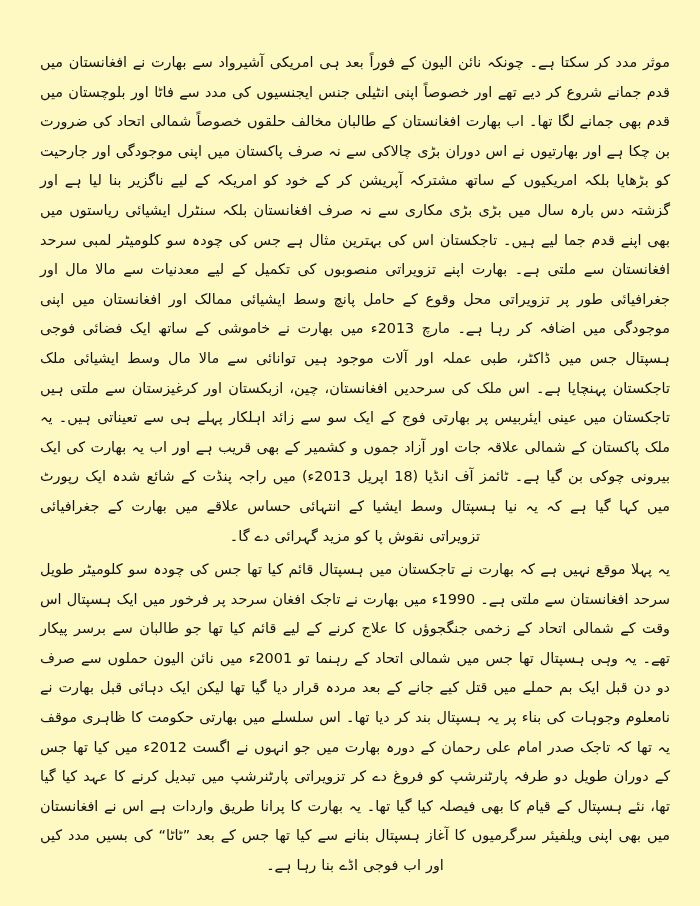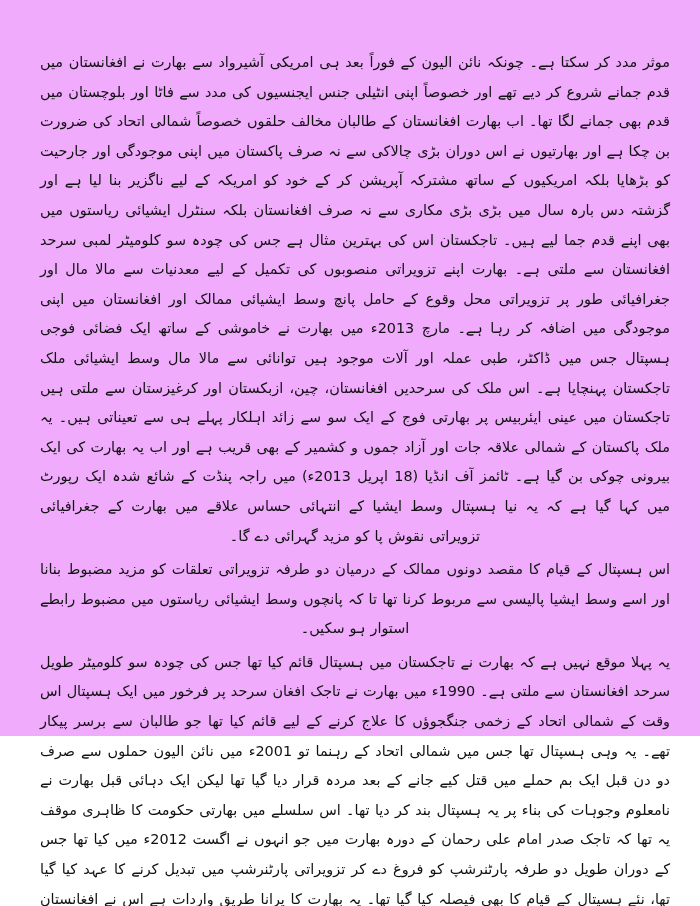--- a/index.html
+++ b/index.html
@@ -11,22 +11,22 @@
   body {
     width: 700px;
     height: 906px;
     font-family: "DejaVu Sans", "Liberation Sans", sans-serif;
     color: #1a1a1a;
     overflow: hidden;
   }
   .page {
     box-sizing: border-box;
     width: 700px;
-    height: 736px;
-    background: #f0abfc;
+    height: 906px;
+    background: #fef9c3;
     padding: 48px 30px 20px 40px;
   }
   .article {
     direction: rtl;
     text-align: justify;
     text-align-last: right;
   }
   .para {
     direction: rtl;
     unicode-bidi: isolate;
@@ -51,18 +51,17 @@
   }
 </style>
 </head>
 <body>
 
 <div class="page">
   <div class="article">
 
     <p class="para tail-center">موثر مدد کر سکتا ہے۔ چونکہ نائن الیون کے فوراً بعد ہی امریکی آشیرواد سے بھارت نے افغانستان میں قدم جمانے شروع کر دیے تھے اور خصوصاً اپنی انٹیلی جنس ایجنسیوں کی مدد سے فاٹا اور بلوچستان میں قدم بھی جمانے لگا تھا۔ اب بھارت افغانستان کے طالبان مخالف حلقوں خصوصاً شمالی اتحاد کی ضرورت بن چکا ہے اور بھارتیوں نے اس دوران بڑی چالاکی سے نہ صرف پاکستان میں اپنی موجودگی اور جارحیت کو بڑھایا بلکہ امریکیوں کے ساتھ مشترکہ آپریشن کر کے خود کو امریکہ کے لیے ناگزیر بنا لیا ہے اور گزشتہ دس بارہ سال میں بڑی بڑی مکاری سے نہ صرف افغانستان بلکہ سنٹرل ایشیائی ریاستوں میں بھی اپنے قدم جما لیے ہیں۔ تاجکستان اس کی بہترین مثال ہے جس کی چودہ سو کلومیٹر لمبی سرحد افغانستان سے ملتی ہے۔ بھارت اپنے تزویراتی منصوبوں کی تکمیل کے لیے معدنیات سے مالا مال اور جغرافیائی طور پر تزویراتی محل وقوع کے حامل پانچ وسط ایشیائی ممالک اور افغانستان میں اپنی موجودگی میں اضافہ کر رہا ہے۔ مارچ 2013ء میں بھارت نے خاموشی کے ساتھ ایک فضائی فوجی ہسپتال جس میں ڈاکٹر، طبی عملہ اور آلات موجود ہیں توانائی سے مالا مال وسط ایشیائی ملک تاجکستان پہنچایا ہے۔ اس ملک کی سرحدیں افغانستان، چین، ازبکستان اور کرغیزستان سے ملتی ہیں تاجکستان میں عینی ایئربیس پر بھارتی فوج کے ایک سو سے زائد اہلکار پہلے ہی سے تعیناتی ہیں۔ یہ ملک پاکستان کے شمالی علاقہ جات اور آزاد جموں و کشمیر کے بھی قریب ہے اور اب یہ بھارت کی ایک بیرونی چوکی بن گیا ہے۔ ٹائمز آف انڈیا (18 اپریل 2013ء) میں راجہ پنڈت کے شائع شدہ ایک رپورٹ میں کہا گیا ہے کہ یہ نیا ہسپتال وسط ایشیا کے انتہائی حساس علاقے میں بھارت کے جغرافیائی تزویراتی نقوش پا کو مزید گہرائی دے گا۔</p>
 
-    <p class="para tail-center">اس ہسپتال کے قیام کا مقصد دونوں ممالک کے درمیان دو طرفہ تزویراتی تعلقات کو مزید مضبوط بنانا اور اسے وسط ایشیا پالیسی سے مربوط کرنا تھا تا کہ پانچوں وسط ایشیائی ریاستوں میں مضبوط رابطے استوار ہو سکیں۔</p>
 
     <p class="para tail-center">یہ پہلا موقع نہیں ہے کہ بھارت نے تاجکستان میں ہسپتال قائم کیا تھا جس کی چودہ سو کلومیٹر طویل سرحد افغانستان سے ملتی ہے۔ 1990ء میں بھارت نے تاجک افغان سرحد پر فرخور میں ایک ہسپتال اس وقت کے شمالی اتحاد کے زخمی جنگجوؤں کا علاج کرنے کے لیے قائم کیا تھا جو طالبان سے برسر پیکار تھے۔ یہ وہی ہسپتال تھا جس میں شمالی اتحاد کے رہنما تو 2001ء میں نائن الیون حملوں سے صرف دو دن قبل ایک بم حملے میں قتل کیے جانے کے بعد مردہ قرار دیا گیا تھا لیکن ایک دہائی قبل بھارت نے نامعلوم وجوہات کی بناء پر یہ ہسپتال بند کر دیا تھا۔ اس سلسلے میں بھارتی حکومت کا ظاہری موقف یہ تھا کہ تاجک صدر امام علی رحمان کے دورہ بھارت میں جو انہوں نے اگست 2012ء میں کیا تھا جس کے دوران طویل دو طرفہ پارٹنرشپ کو فروغ دے کر تزویراتی پارٹنرشپ میں تبدیل کرنے کا عہد کیا گیا تھا، نئے ہسپتال کے قیام کا بھی فیصلہ کیا گیا تھا۔ یہ بھارت کا پرانا طریق واردات ہے اس نے افغانستان میں بھی اپنی ویلفیئر سرگرمیوں کا آغاز ہسپتال بنانے سے کیا تھا جس کے بعد ”ٹاٹا“ کی بسیں مدد کیں اور اب فوجی اڈے بنا رہا ہے۔</p>
 
   </div>
 </div>
 
 </body></html>

